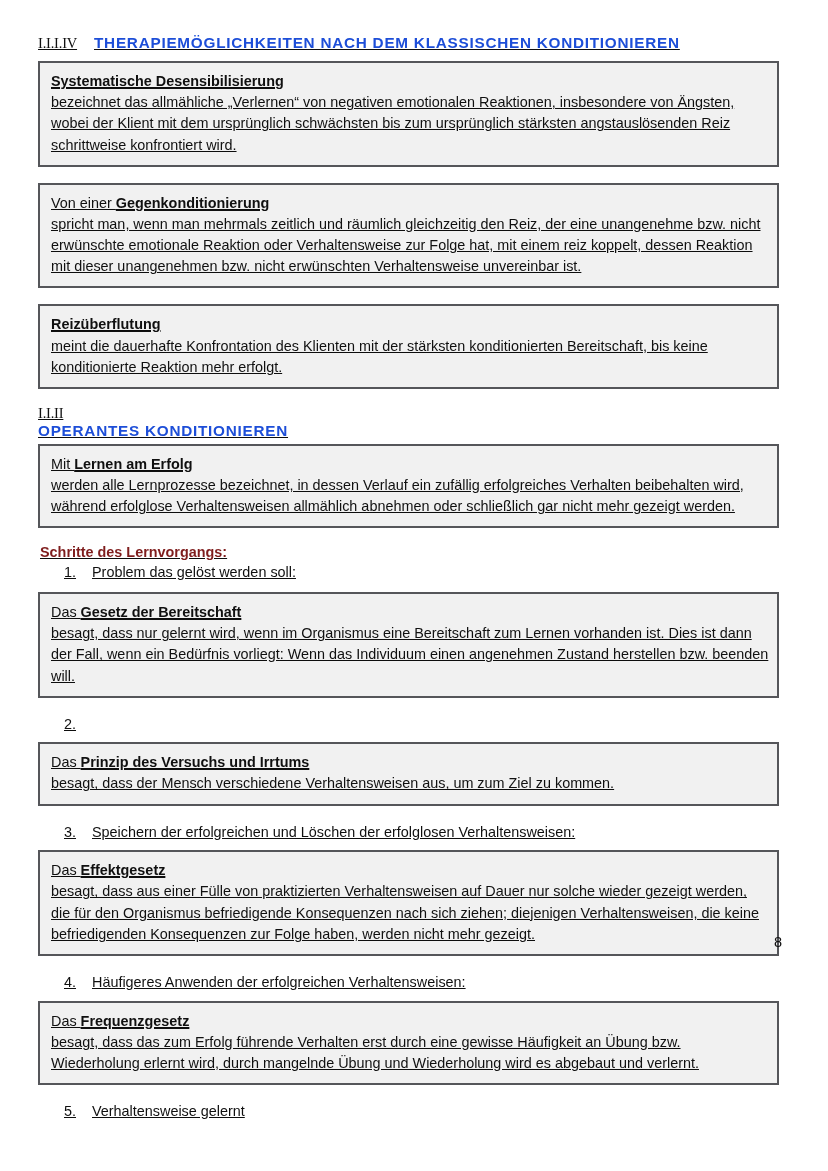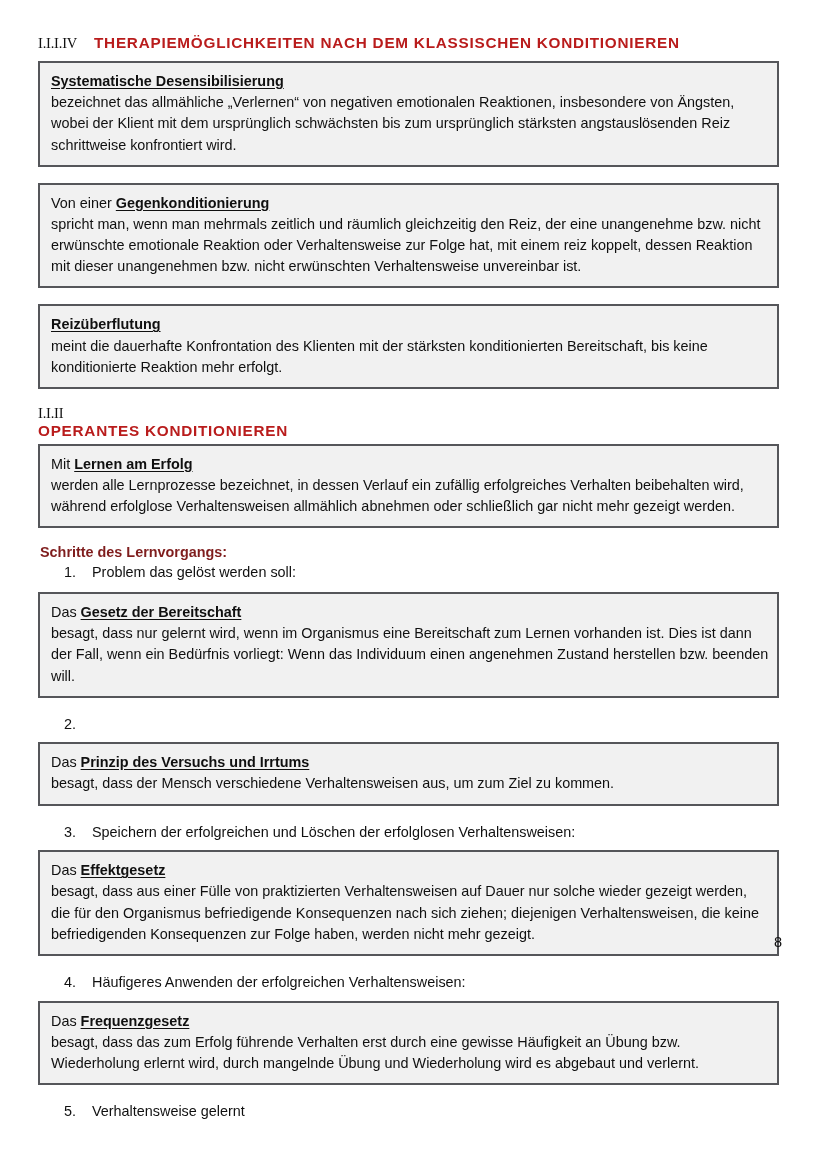--- a/index.html
+++ b/index.html
@@ -16,20 +16,21 @@
     color: #0d0d0d;
     -webkit-font-smoothing: antialiased;
   }
   .page {
     position: absolute;
     left: 0; top: 0;
     width: 828px;
     height: 1007px;
     box-sizing: border-box;
     padding: 30px 48px 0 38px;
+    text-decoration: underline;
   }
 
   
   .heading {
     display: flex;
     align-items: baseline;
     margin: 0 0 9px 0;
   }
   .heading .num {
     font-family: "Liberation Serif", serif;
@@ -37,21 +38,21 @@
     letter-spacing: -0.2px;
     color: #111;
     flex: 0 0 auto;
     min-width: 56px;
   }
   .heading .txt {
     font-family: "Liberation Sans", sans-serif;
     font-weight: bold;
     font-size: 15.3px;
     letter-spacing: 0.75px;
-    color: #b91c1c;
+    color: #1d4ed8;
   }
   .heading.h-sub .num { min-width: 56px; }
   .heading.h-l2 {
     margin-top: 16px;
     margin-bottom: 4px;
     flex-direction: column;
   }
   .heading.h-l3 {
     margin-top: 4px;
     margin-bottom: 9px;

